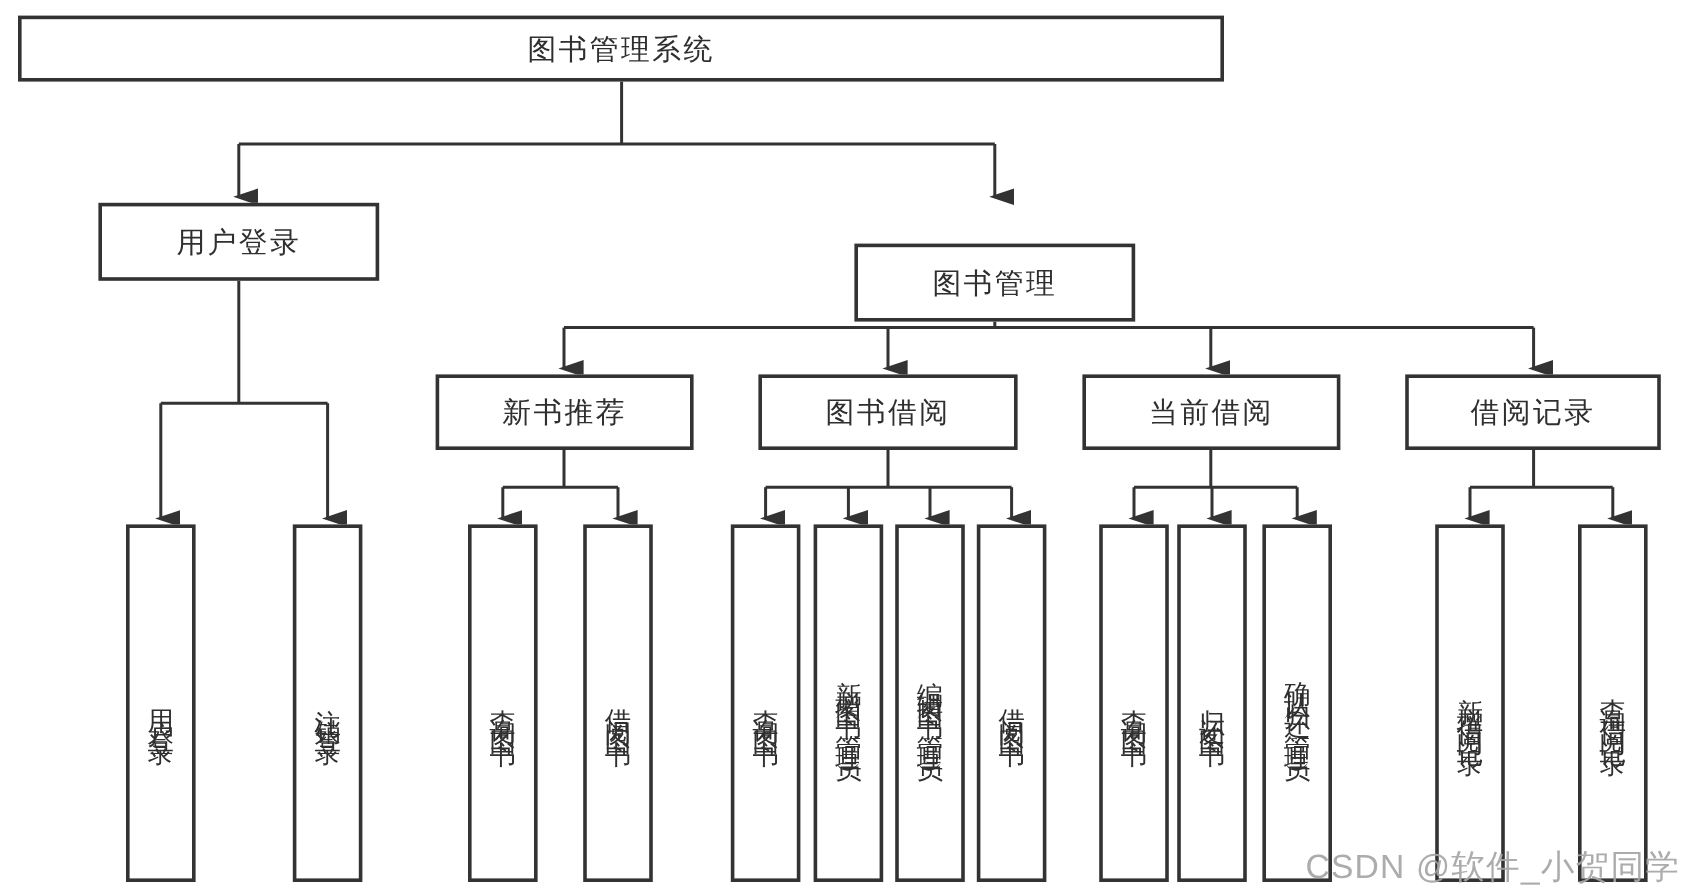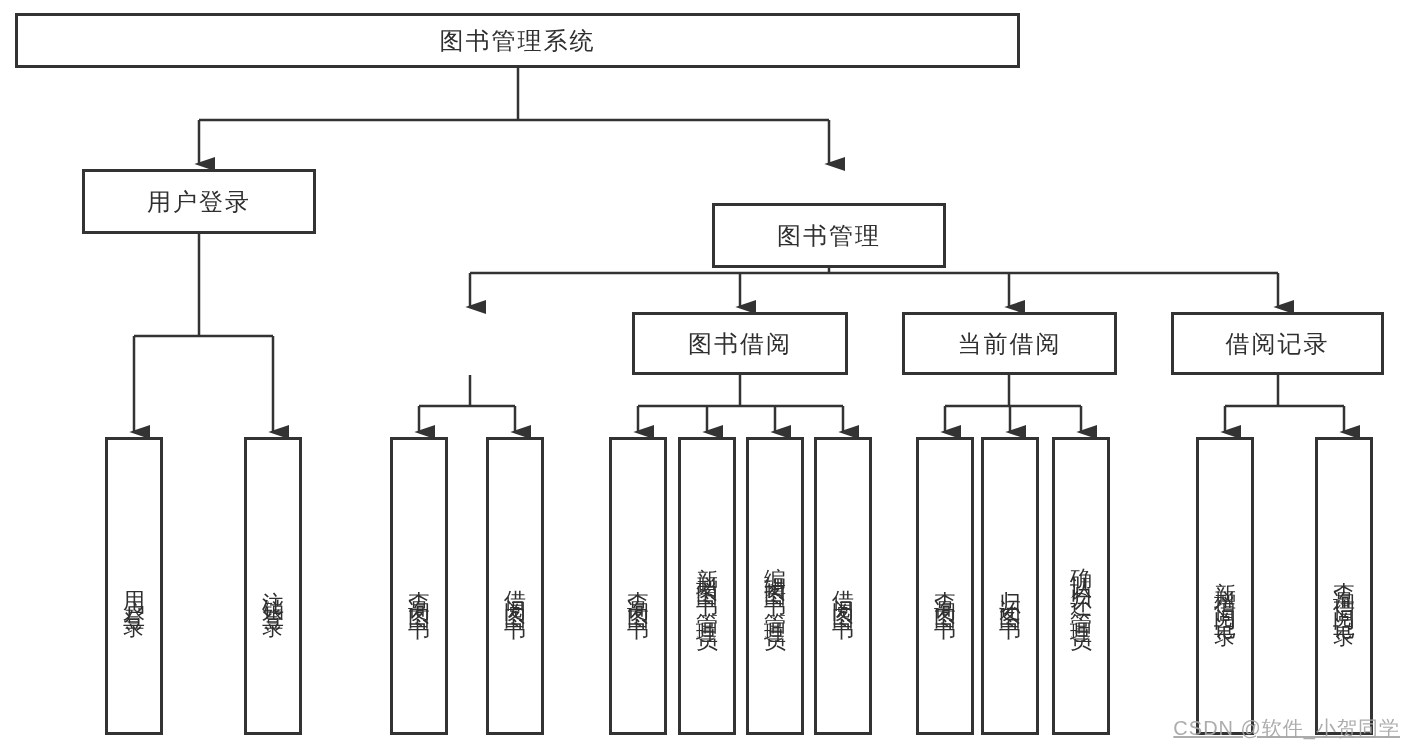--- a/index.html
+++ b/index.html
@@ -29,21 +29,21 @@
   }
   .v-node span { display:block; margin-top:9px; } 
   .l1  { left:105px; }  .l2  { left:244px; }
   .l3  { left:390px; }  .l4  { left:486px; }
   .l5  { left:609px; }  .l6  { left:678px; }
   .l7  { left:746px; }  .l8  { left:814px; }
   .l9  { left:916px; }  .l10 { left:981px; }  .l11 { left:1052px; }
   .l12 { left:1196px; } .l13 { left:1315px; }
   .watermark {
     position:absolute; right:5px; bottom:5px; z-index:5;
-    font-size:20px; color:rgba(165,165,165,0.92); letter-spacing:1px; white-space:nowrap;text-decoration:underline;
+    font-size:28px; color:rgba(165,165,165,0.92); letter-spacing:1px; white-space:nowrap;
   }
 </style>
 </head>
 <body>
 
 <div class="canvas">
 
   <svg class="connectors" viewBox="0 0 1405 747" xmlns="http://www.w3.org/2000/svg">
     <defs>
       <marker id="arrowDown" viewBox="0 0 12 18" markerUnits="userSpaceOnUse" markerWidth="14" markerHeight="21" refX="6" refY="14" orient="auto">
@@ -98,20 +98,23 @@
     <span>图书管理系统</span>
   </div>
 
   <div class="node h-node n-userlogin">
     <span>用户登录</span>
   </div>
   <div class="node h-node n-bookmgmt">
     <span>图书管理</span>
   </div>
 
+  <div class="node h-node row3 n-newbook">
+    <span>新书推荐</span>
+  </div>
   <div class="node h-node row3 n-borrowmod">
     <span>图书借阅</span>
   </div>
   <div class="node h-node row3 n-current">
     <span>当前借阅</span>
   </div>
   <div class="node h-node row3 n-records">
     <span>借阅记录</span>
   </div>
 

